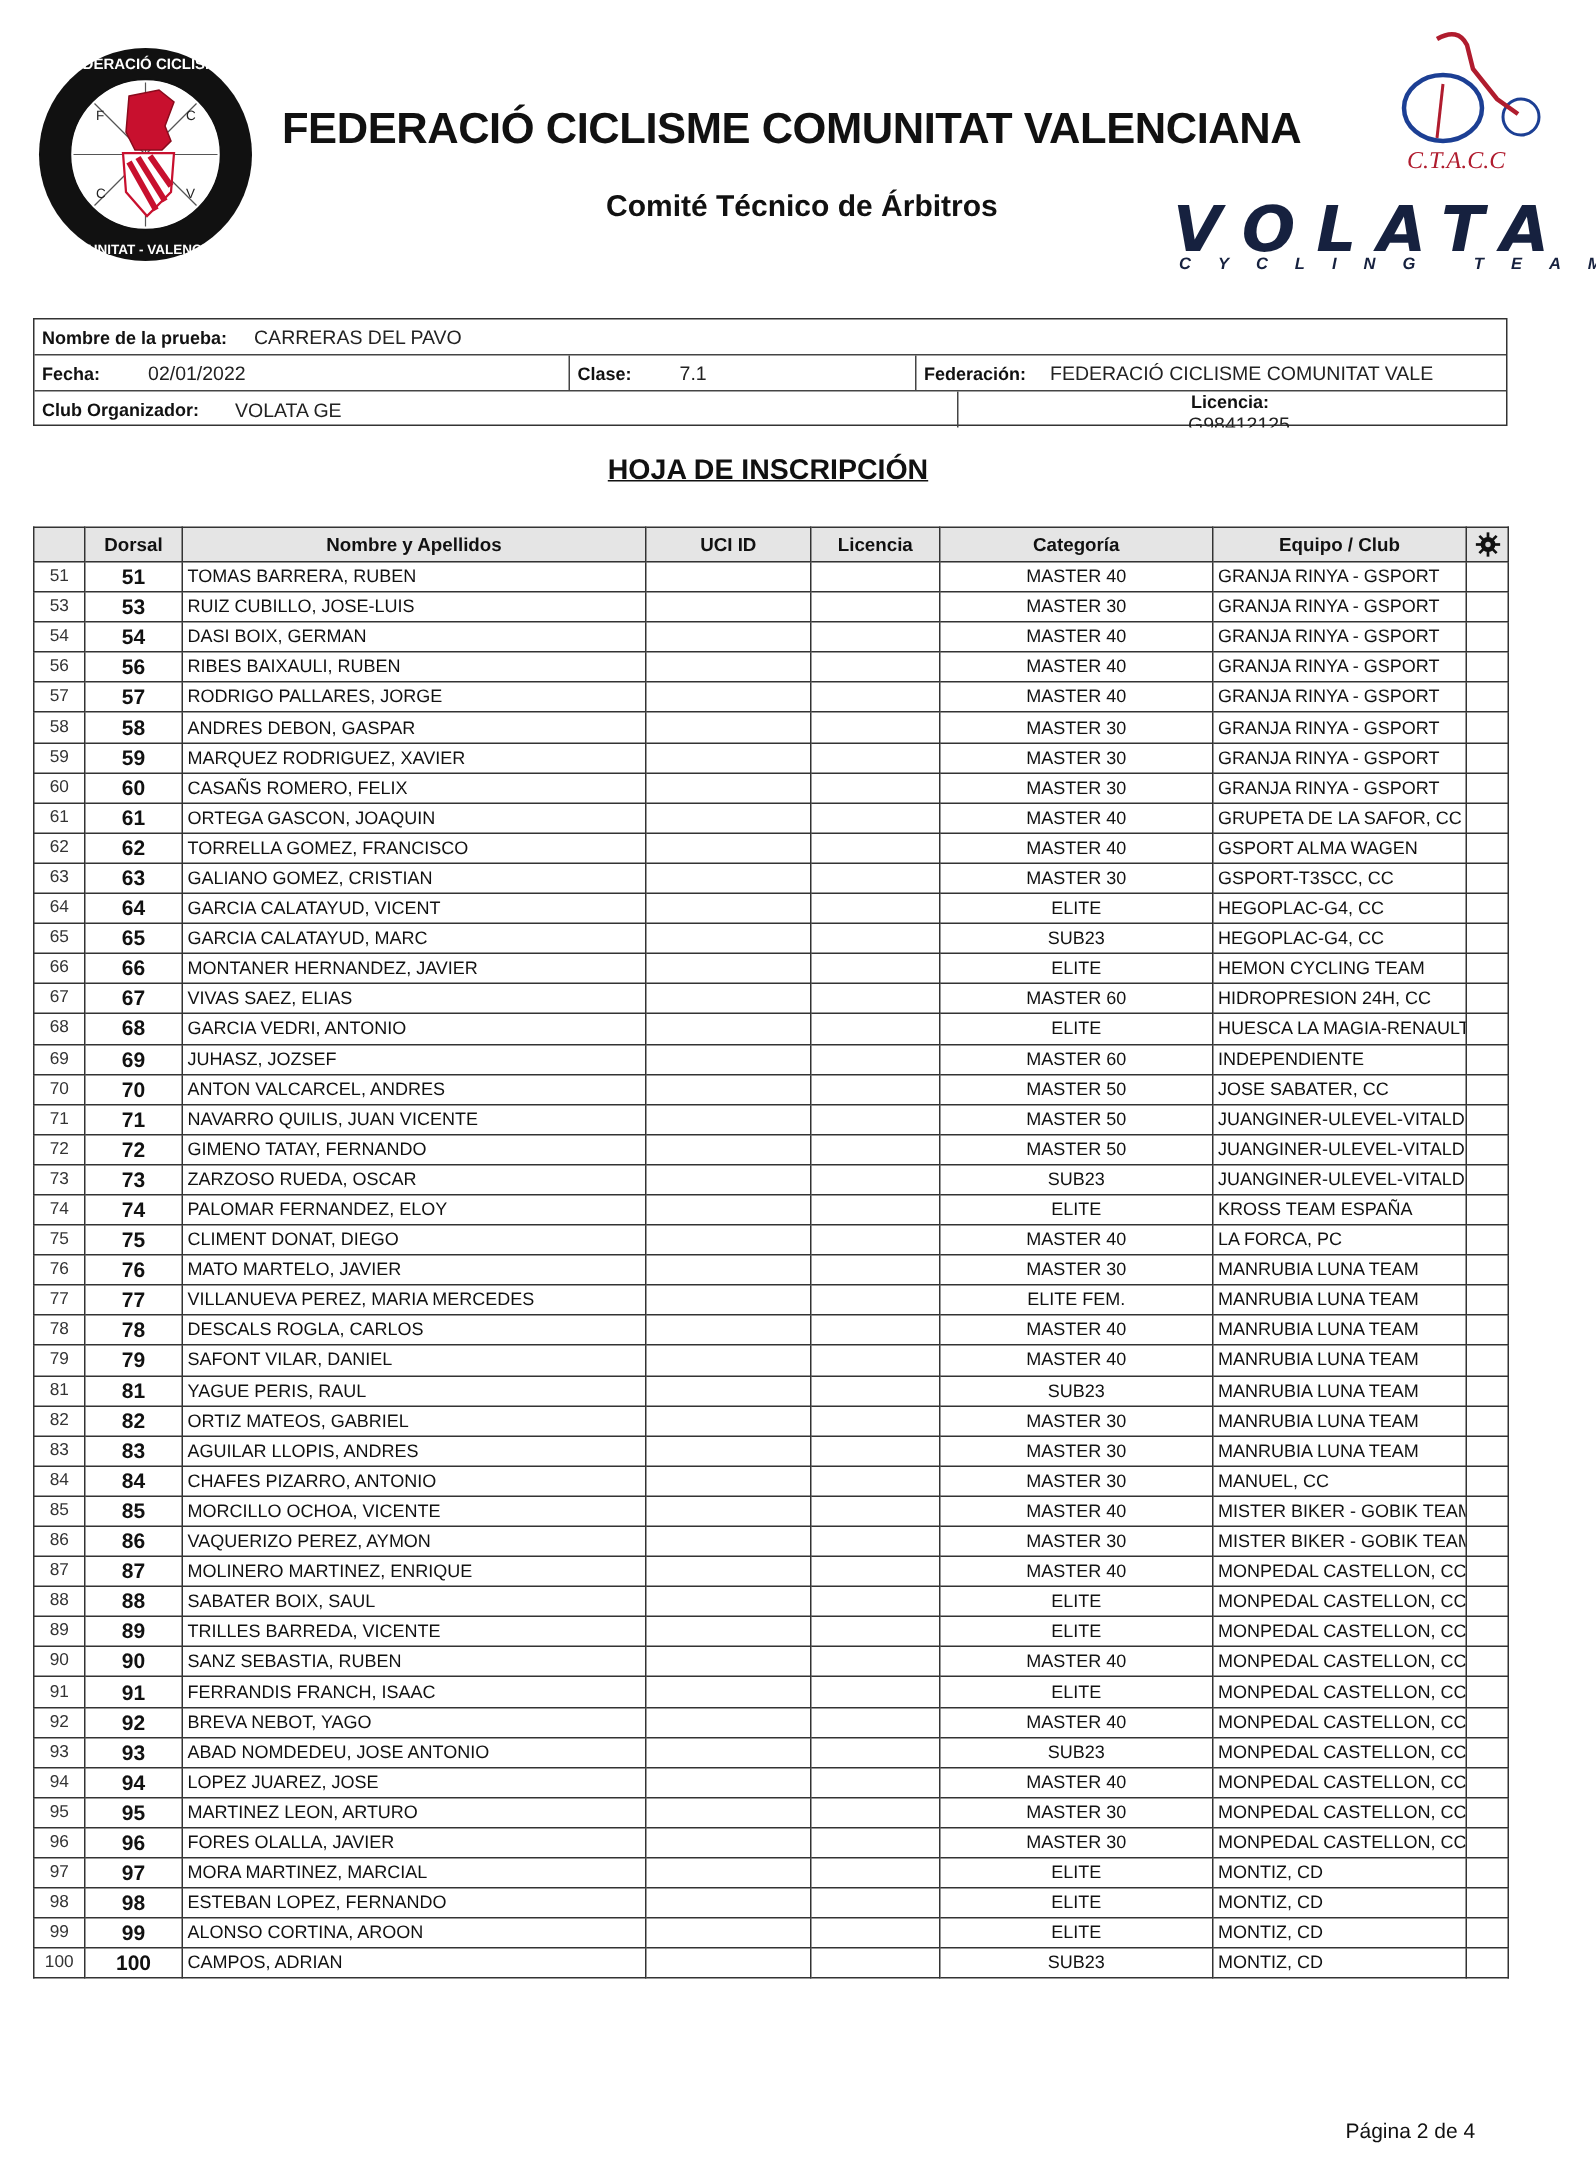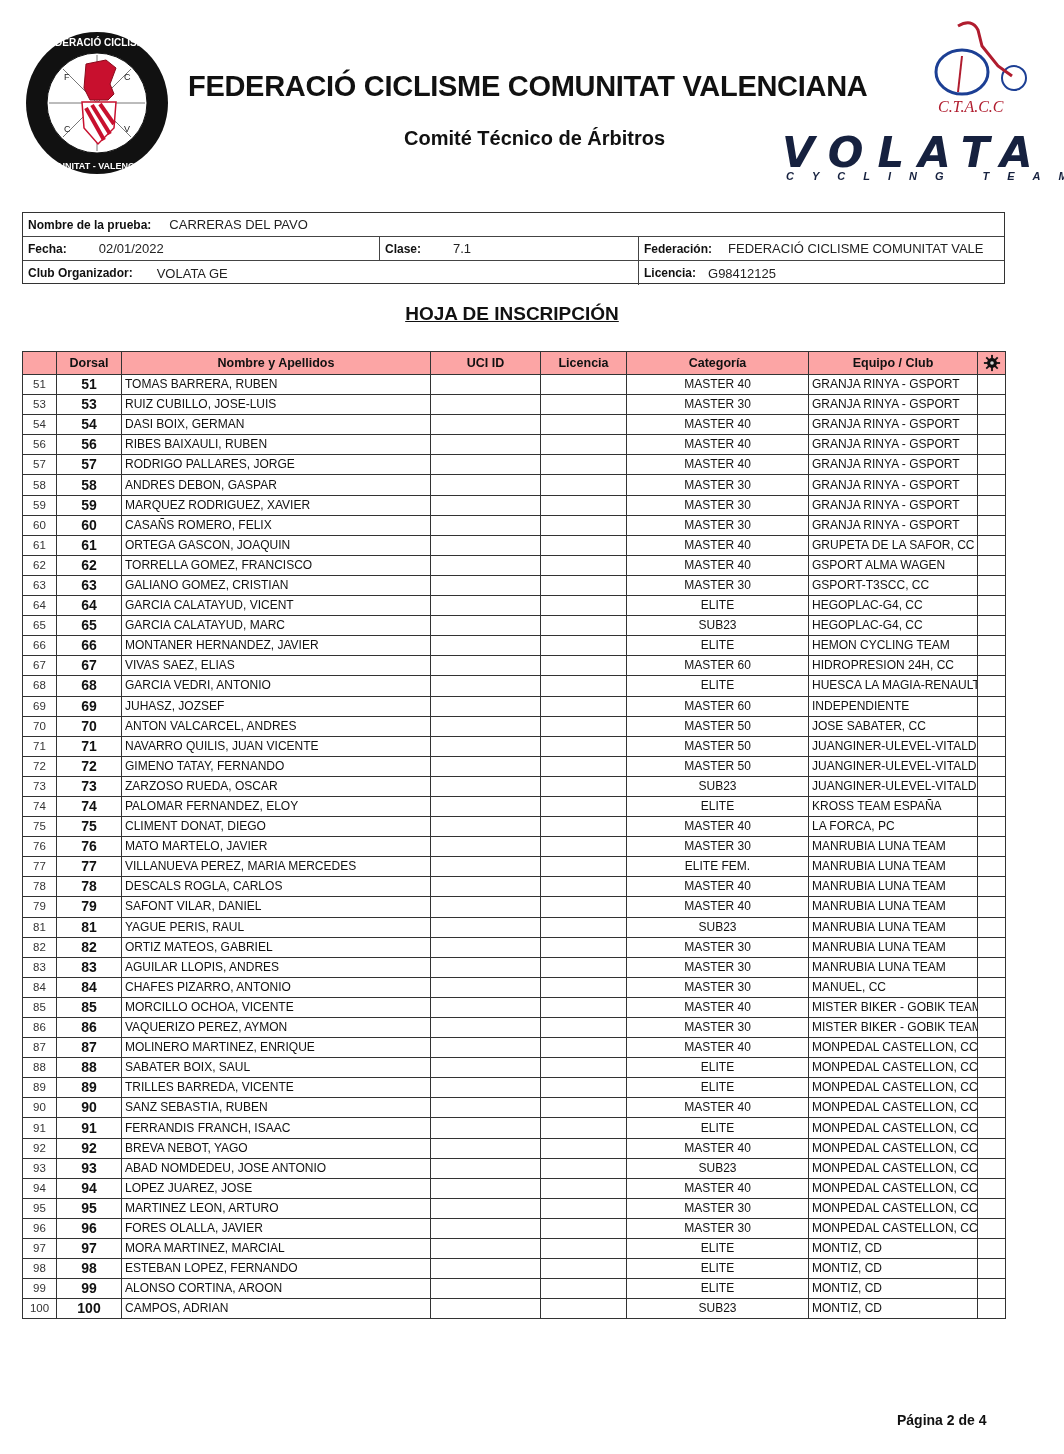--- a/index.html
+++ b/index.html
@@ -17,30 +17,30 @@
   .info .row:last-child { border-bottom:none; }
   .info .cell { position:absolute; top:0; height:100%; display:flex; align-items:center; white-space:nowrap; overflow:hidden; box-sizing:border-box; padding-left:5px; }
   .info .lbl { font-weight:bold; font-size:12px; margin-right:8px; }
   .info .val { color:#222;margin-left:24px; }
   .vline { border-left:1px solid #444; }
 
   .sheet-title { position:absolute; left:0; width:1024px; top:303px; text-align:center; font-size:19px; font-weight:bold; }
   .sheet-title span { text-decoration:underline; }
 
   table.reg { position:absolute; left:22px; top:351px; border-collapse:collapse; table-layout:fixed; width:983px; font-size:12px; }
-  table.reg th { background:#fca5a5; font-weight:bold; font-size:12.5px; height:22px; border:1px solid #333; padding:0; text-align:center; }
+  table.reg th { background:#e5e5e5; font-weight:bold; font-size:12.5px; height:22px; border:1px solid #333; padding:0; text-align:center; }
   table.reg td { height:19.1px; border:1px solid #333; padding:0 3px; white-space:nowrap; overflow:hidden; line-height:19px; }
   td.c-idx { text-align:center; color:#333; font-size:11.5px; }
   td.c-dorsal { text-align:center; font-weight:bold; font-size:14px; }
   td.c-name { text-align:left; }
   td.c-cat { text-align:center; }
   td.c-team { text-align:left; text-overflow:clip; }
   .gear { display:inline-block; width:18px; height:18px; vertical-align:middle; }
 
-  .footer { position:absolute; left:897px; top:1412px; font-size:14px;font-weight:bold; }
+  .footer { position:absolute; left:897px; top:1412px; font-size:14px; }
 </style>
 </head>
 <body>
 
 <svg class="logo-fed" viewBox="0 0 146 150">
   <circle cx="73" cy="75" r="71" fill="#111"></circle>
   <circle cx="73" cy="75" r="50" fill="#fff"></circle>
   <circle cx="73" cy="75" r="50" fill="none" stroke="#111" stroke-width="1"></circle>
   <g stroke="#555" stroke-width="0.8">
     <line x1="25" y1="75" x2="121" y2="75"></line>
@@ -88,31 +88,31 @@
   </div>
   <div class="row" style="top:24px;">
     <div class="cell" style="left:0;width:356px;">
       <span class="lbl">Fecha:</span>
       <span class="val">02/01/2022</span>
     </div>
     <div class="cell vline" style="left:356px;width:259px;">
       <span class="lbl">Clase:</span>
       <span class="val">7.1</span>
     </div>
-    <div class="cell vline" style="left:615px;width:366px;">
+    <div class="cell vline" style="left:587px;width:366px;">
       <span class="lbl">Federación:</span>
       <span class="val" style="margin-left:8px;">FEDERACIÓ CICLISME COMUNITAT VALE</span>
     </div>
   </div>
   <div class="row" style="top:48px;">
     <div class="cell" style="left:0;width:615px;">
       <span class="lbl">Club Organizador:</span>
       <span class="val" style="margin-left:16px;">VOLATA GE</span>
     </div>
-    <div class="cell vline" style="left:615px;width:366px;">
+    <div class="cell vline" style="left:615px;width:366px;flex-direction:column;">
       <span class="lbl">Licencia:</span>
       <span class="val" style="margin-left:4px;">G98412125</span>
     </div>
   </div>
 </div>
 
 <div class="sheet-title"><span>HOJA DE INSCRIPCIÓN</span></div>
 
 <table class="reg">
   <colgroup>

